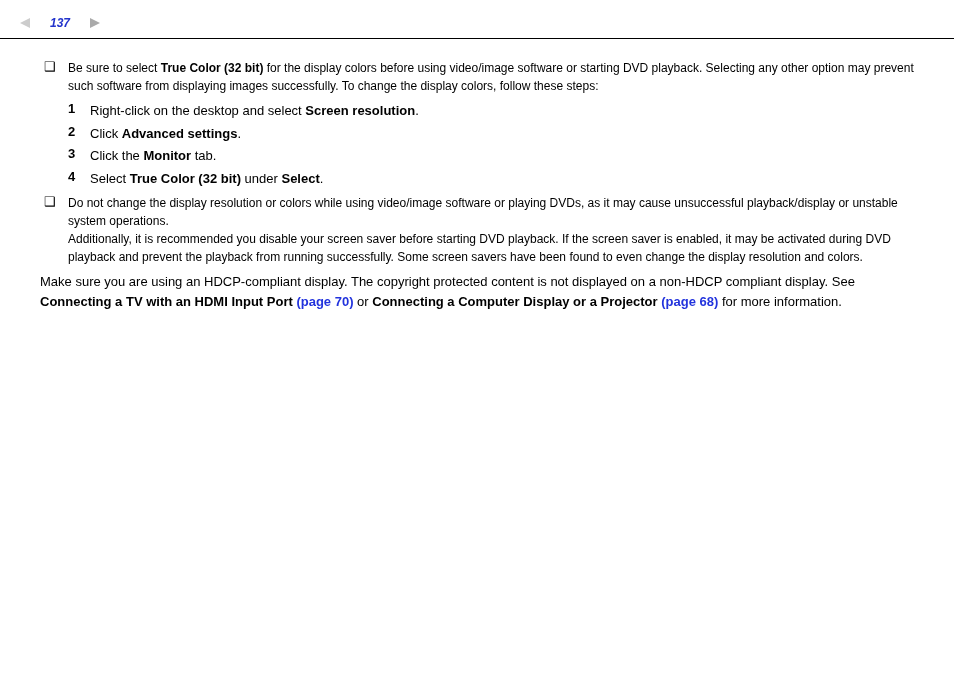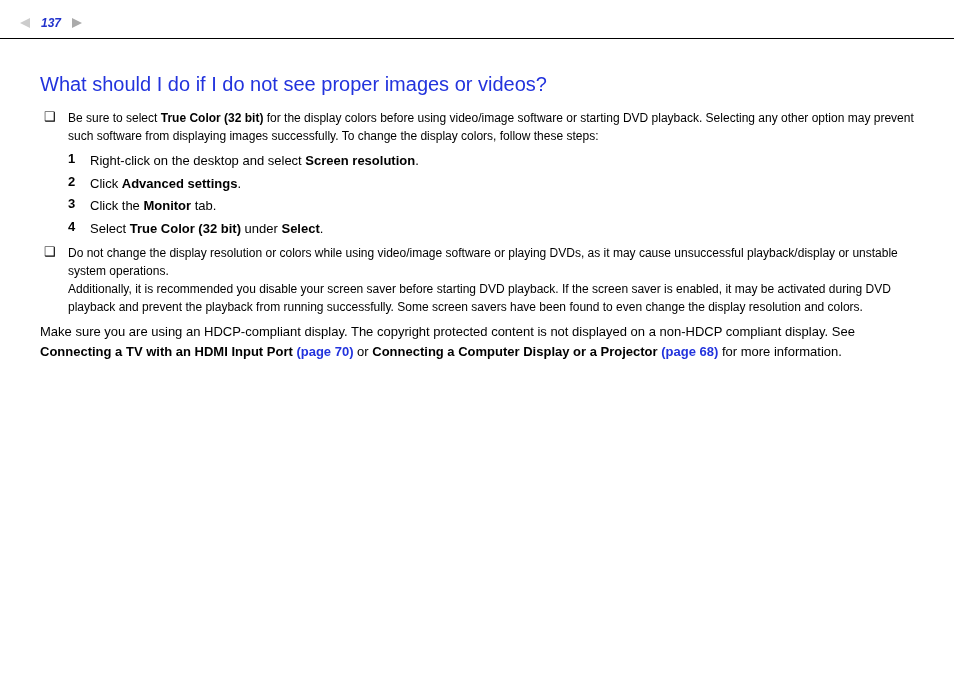--- a/index.html
+++ b/index.html
@@ -20,21 +20,21 @@
     }
     .breadcrumb {
       font-size: 12px;
       font-weight: bold;
       color: #333;
       line-height: 1.4;
     }
     .page-nav {
       display: flex;
       align-items: center;
-      gap: 11px;
+      gap: 20px;
       margin-top: 6px;
     }
     .page-number {
       font-size: 12px;
       font-weight: bold;
       font-style: italic;
       color: #2233cc;
     }
     .nav-arrow {
       display: inline-block;
@@ -112,21 +112,20 @@
 <div class="header">
   <div class="page-nav">
     <span class="nav-arrow nav-prev"></span>
     <span class="page-number">137</span>
     <span class="nav-arrow nav-next"></span>
   </div>
 </div>
 
 <div class="content">
 
-  <h2 class="section-heading">What should I do if I do not see proper images or videos?</h2>
 
   <div class="bullet-block">
     <div class="bullet">❑</div>
     <div class="bullet-text">
       <span>Be sure to select </span><span class="b">True Color (32 bit)</span><span> for the display colors before using video/image software or starting DVD playback. Selecting any other option may prevent such software from displaying images successfully. To change the display colors, follow these steps:</span>
     </div>
   </div>
 
   <div class="num-list">
     <div class="num-item">

